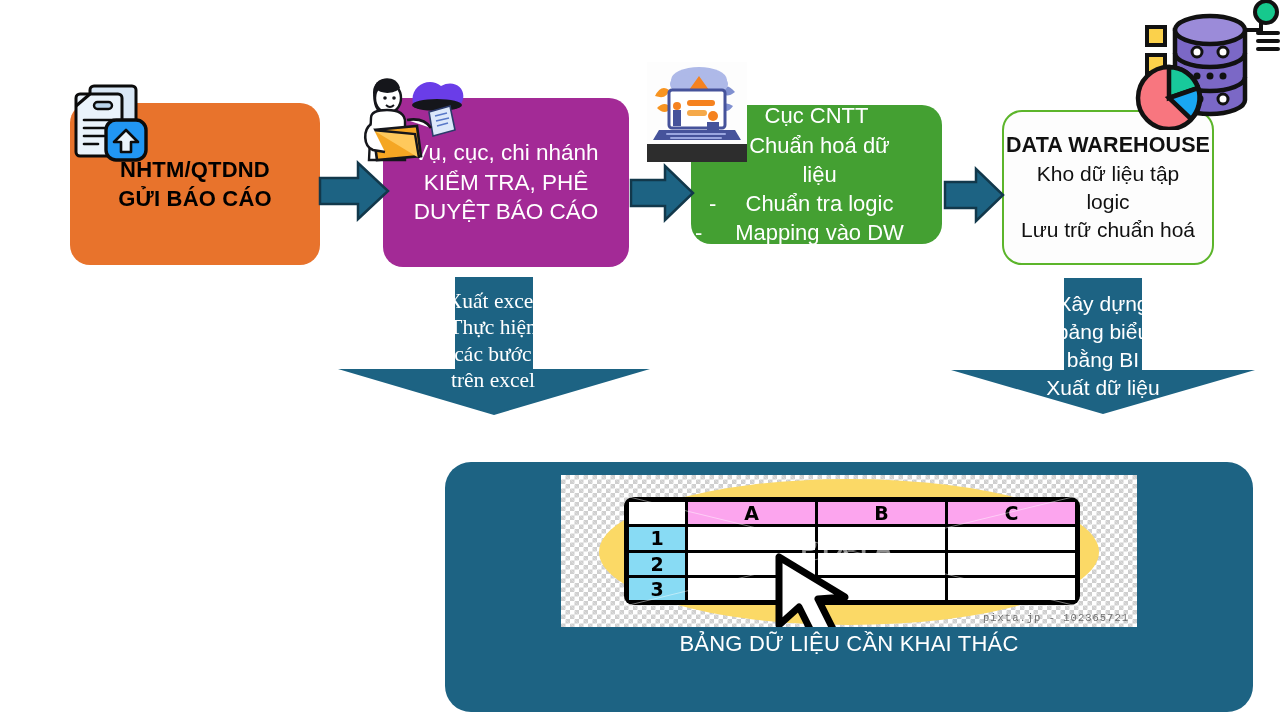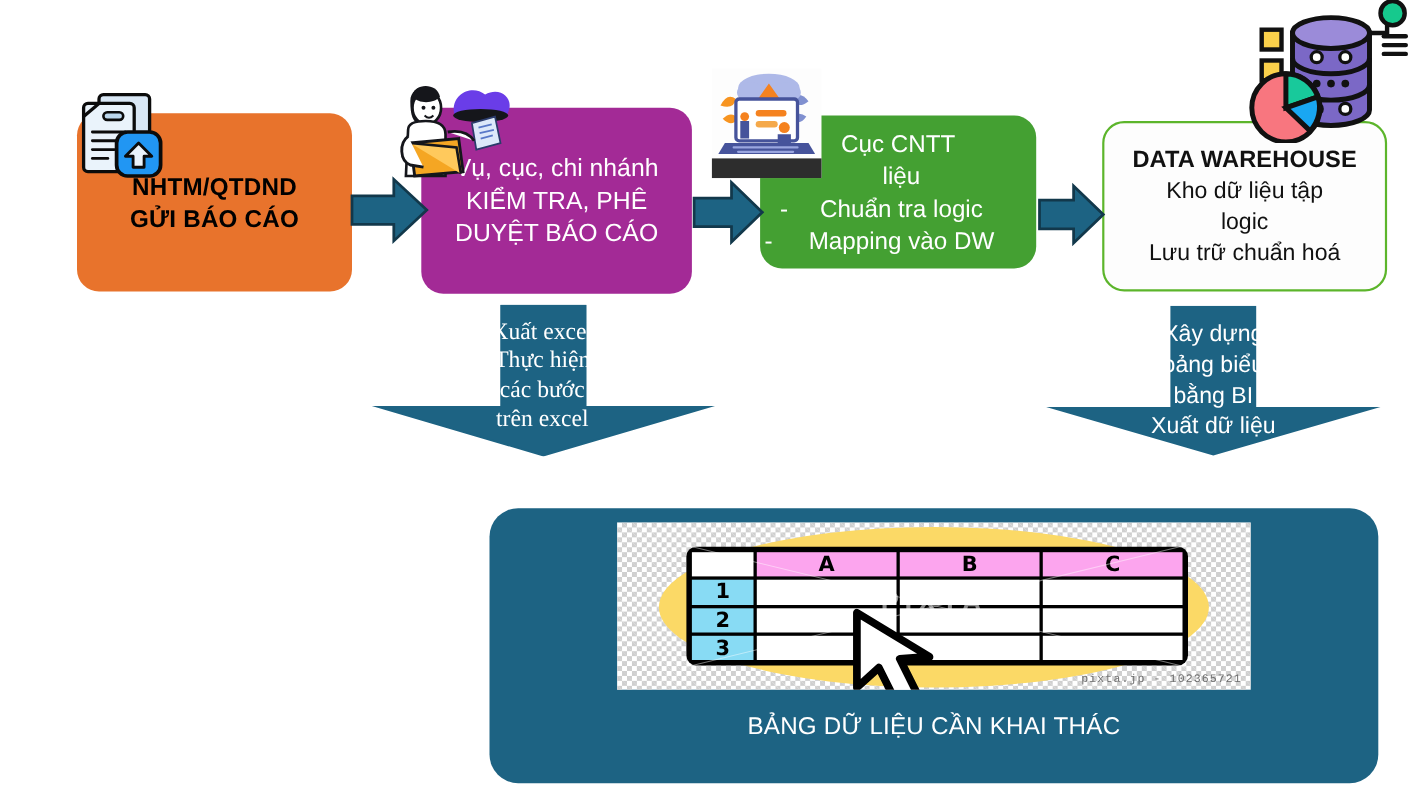--- a/index.html
+++ b/index.html
@@ -77,21 +77,21 @@
     text-align: center;
   }
   #box-cntt .bullets li .dash {
     position: absolute;
     left: 18px;
     top: 0;
   }
   
   #box-dw {
     left: 1002px; top: 110px;
-    width: 259px; height: 155px;
+    width: 212px; height: 155px;
     background: #FDFDFD;
     border: 2.5px solid #5CB52B;
     color: #111111;
     font-size: 21px;
     line-height: 1.33;
   }
   #box-dw .title {
     font-weight: bold;
     font-size: 21.5px;
     letter-spacing: .1px;
@@ -138,21 +138,21 @@
     border-radius: 26px;
     z-index: 5;
     display: flex;
     flex-direction: column;
     align-items: center;
   }
   #panel-caption {
     color: #ffffff;
     font-size: 22px;
     letter-spacing: .2px;
-    margin-top: 20px;
+    margin-top: 4px;
   }
 
   
   #sheet-image {
     position: relative;
     width: 576px;
     height: 152px;
     margin-top: 13px;
     
     background-color: #ffffff;
@@ -286,20 +286,24 @@
   <div class="pbox" id="box-review">
     <span class="line">Vụ, cục, chi nhánh</span>
     <span class="line">KIỂM TRA, PHÊ</span>
     <span class="line">DUYỆT BÁO CÁO</span>
   </div>
 
   <div class="pbox" id="box-cntt">
     <span class="line">Cục CNTT</span>
     <ul class="bullets">
       <li>
+        <span class="dash">-</span>
+        <span>Chuẩn hoá dữ</span>
+      </li>
+      <li>
         <span>liệu</span>
       </li>
       <li>
         <span class="dash">-</span>
         <span>Chuẩn tra logic</span>
       </li>
       <li>
         <span class="dash" style="left:4px;">-</span>
         <span>Mapping vào DW</span>
       </li>

